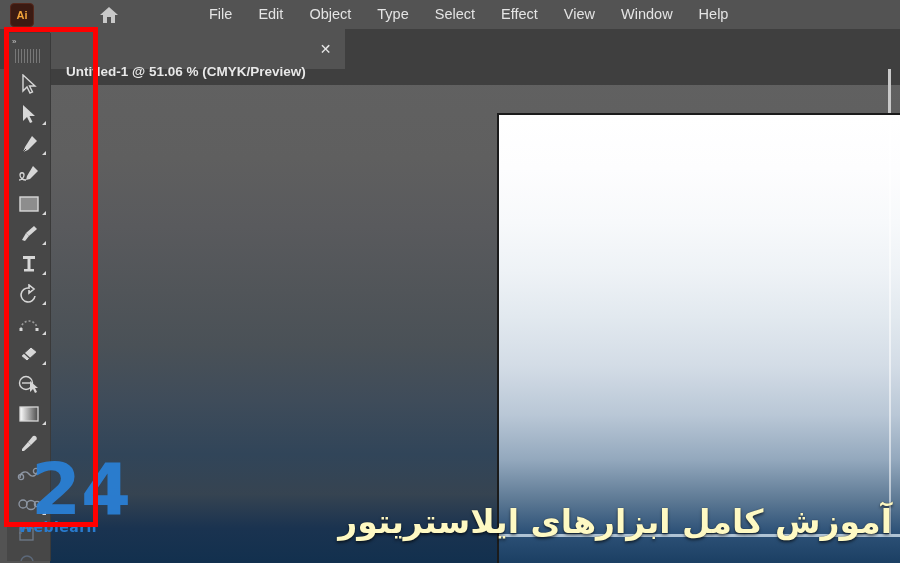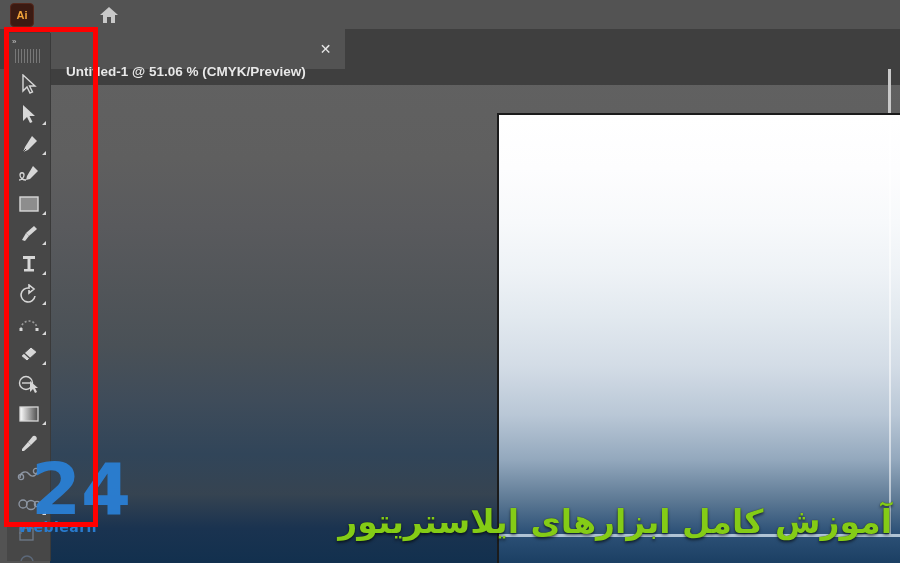--- a/index.html
+++ b/index.html
@@ -112,21 +112,21 @@
     background:rgba(255,255,255,.55);
   }
   .overlay-bottom-line{
     position:absolute;left:0;right:0;bottom:26px;height:3px;
     background:rgba(200,216,230,.85);
   }
 
   
   .headline{
     position:absolute;right:8px;bottom:22px;
-    color:#84cc16;font-size:33px;font-weight:bold;
+    color:#fef9c3;font-size:33px;font-weight:bold;
     direction:rtl;white-space:nowrap;
     font-family:"DejaVu Sans", sans-serif;
     text-shadow:0 2px 3px rgba(0,0,0,.55), 0 0 1px rgba(0,0,0,.6);
     letter-spacing:-.5px;
   }
 
   
   .red-rect{
     position:absolute;left:4px;top:27px;width:94px;height:500px;
     border:5px solid #ff0000;box-sizing:border-box;
@@ -158,20 +158,31 @@
   <div class="ws-divider"></div>
 
   <div class="menubar">
     <div class="ai-badge">
       <span>Ai</span>
     </div>
     <div class="home-ico">
       <svg width="20" height="18" viewBox="0 0 20 18" aria-hidden="true">
         <path d="M10 1 L19 9 L16 9 L16 17 L12 17 L12 11 L8 11 L8 17 L4 17 L4 9 L1 9 Z" fill="#c9c9c9"></path>
       </svg>
+    </div>
+    <div class="menu-items">
+      <div class="menu-item">File</div>
+      <div class="menu-item">Edit</div>
+      <div class="menu-item">Object</div>
+      <div class="menu-item">Type</div>
+      <div class="menu-item">Select</div>
+      <div class="menu-item">Effect</div>
+      <div class="menu-item">View</div>
+      <div class="menu-item">Window</div>
+      <div class="menu-item">Help</div>
     </div>
   </div>
 
   <div class="tabbar">
     <div class="tab">
       <span class="tab-label">Untitled-1 @ 51.06 % (CMYK/Preview)</span>
       <span class="tab-close">✕</span>
     </div>
   </div>
 

